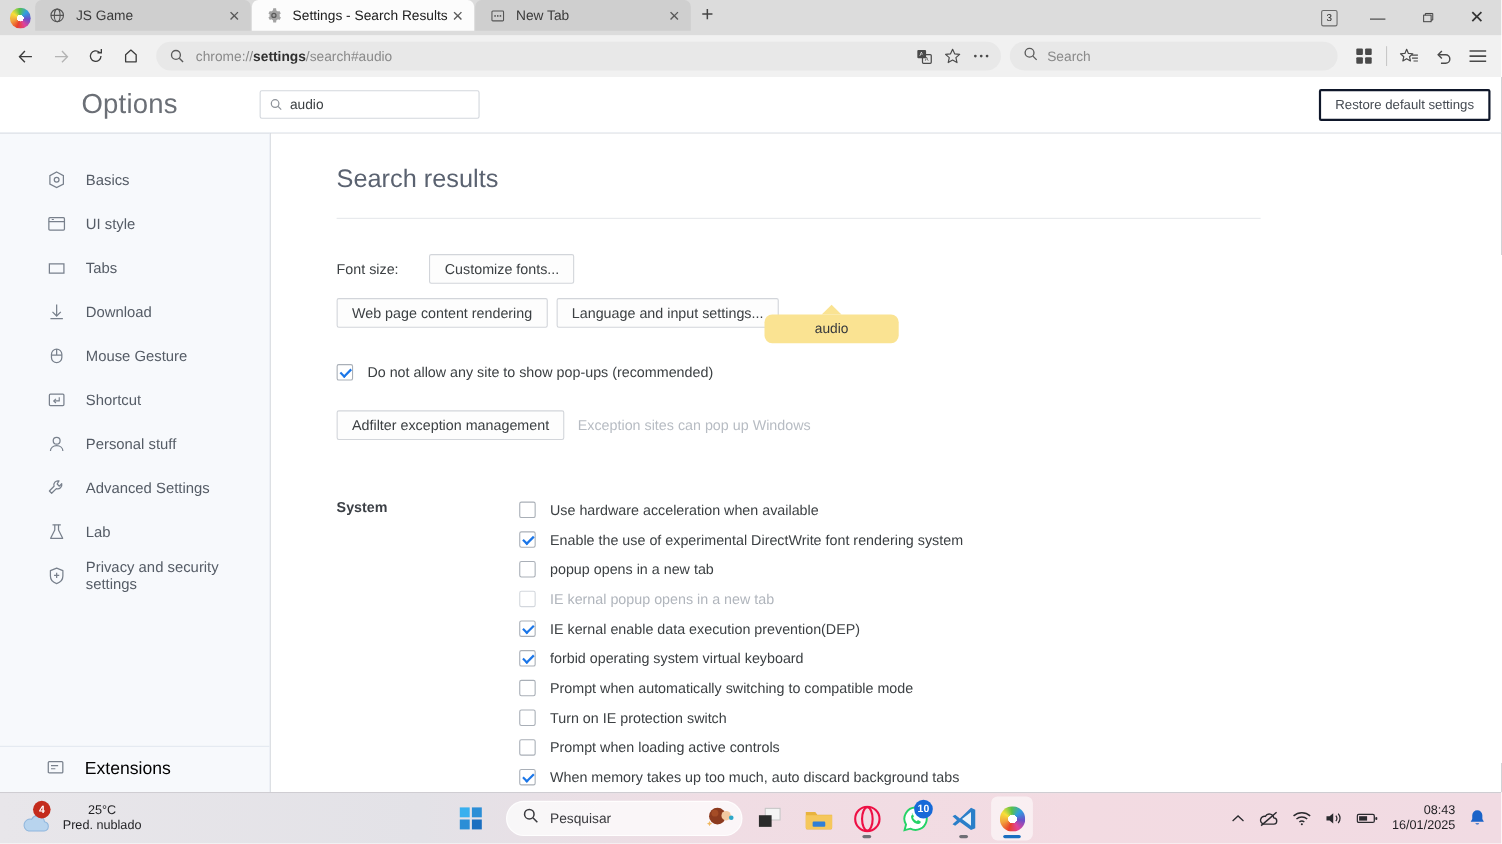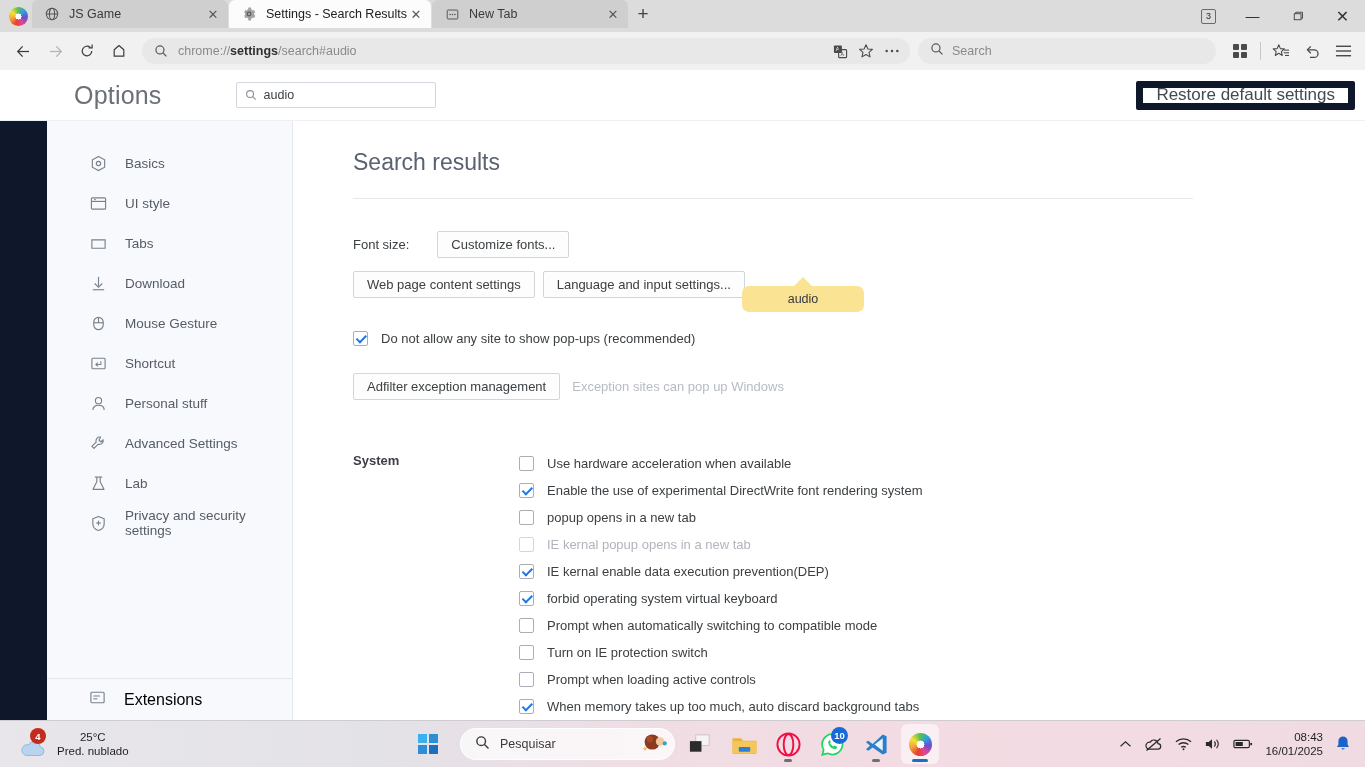--- a/index.html
+++ b/index.html
@@ -78,26 +78,26 @@
     border-bottom: 1px solid #eceff3; background: #fff; padding-left: 74px;
   }
   .opt-title { font-size: 25px; color: #6b6f76; font-weight: 400; letter-spacing: .2px; }
   .opt-search {
     margin-left: 74px; width: 200px; height: 26px; border: 1px solid #d3d7dd; border-radius: 2px;
     display: flex; align-items: center; padding: 0 8px; background: #fff;
   }
   .opt-search .osi { color: #8d9299; display: flex; align-items: center; }
   .opt-search .osv { font-size: 12.5px; color: #3c4043; margin-left: 7px; }
   .restore-btn {
-    margin-left: auto; margin-right: 10px; height: 29px; border: 7px solid #0f172a; background: #fff;
-    border-radius: 2px; padding: 0 13px; font-size: 17px; color: #444a52;
+    margin-left: auto; margin-right: 10px; height: 29px; border: 2px solid #0f172a; background: #fff;
+    border-radius: 2px; padding: 0 13px; font-size: 12px; color: #444a52;
     display: flex; align-items: center;
   }
 
-  .body-row { flex: 1; display: flex; min-height: 0; padding-left: 47px; }
+  .body-row { flex: 1; display: flex; min-height: 0; }
   .sidebar {
     width: 246px; flex: none; background: #f7f9fc; border-right: 1px solid #e3e8f0;
     display: flex; flex-direction: column; position: relative;
   }
   .side-list { padding-top: 22px; flex: 1; }
   .side-item { height: 40px; display: flex; align-items: center; padding-left: 42px; gap: 18px; }
   .side-item .si-icon { width: 18px; height: 18px; flex: none; color: #78808c; display: flex; align-items: center; justify-content: center; }
   .side-item .si-label { font-size: 13.5px; color: #555c66; }
   .side-footer { border-top: 1px solid #e3e8f0; height: 42px; display: flex; align-items: center;
                  padding-left: 42px; gap: 18px; }
@@ -505,21 +505,21 @@
 
           <div class="section">
             <div class="sec-body">
 
               <div class="row">
                 <span class="inline-label">Font size:</span>
                 <span class="btn">Customize fonts...</span>
               </div>
 
               <div class="row2">
-                <span class="btn">Web page content settings</span>
+                <span class="btn">Web page content rendering</span>
                 <span class="btn">Language and input settings...</span>
               </div>
 
               <div class="cbrow" style="margin-top:27px">
                 <span class="cb checked"></span>
                 <span class="cb-label">Do not allow any site to show pop-ups (recommended)</span>
               </div>
 
               <div class="row3">
                 <span class="btn">Adfilter exception management</span>

